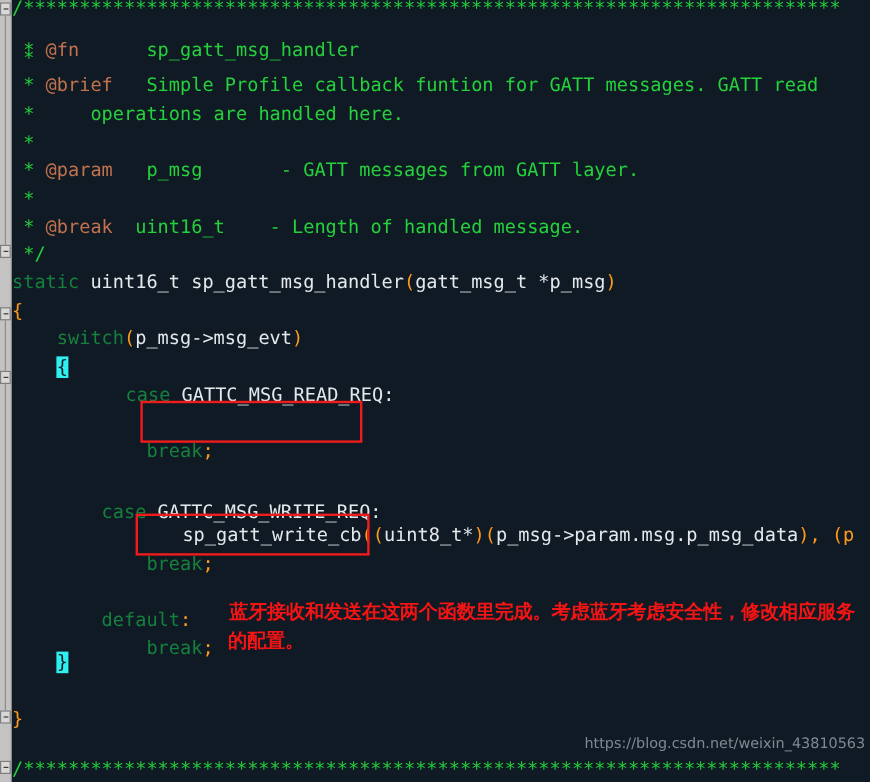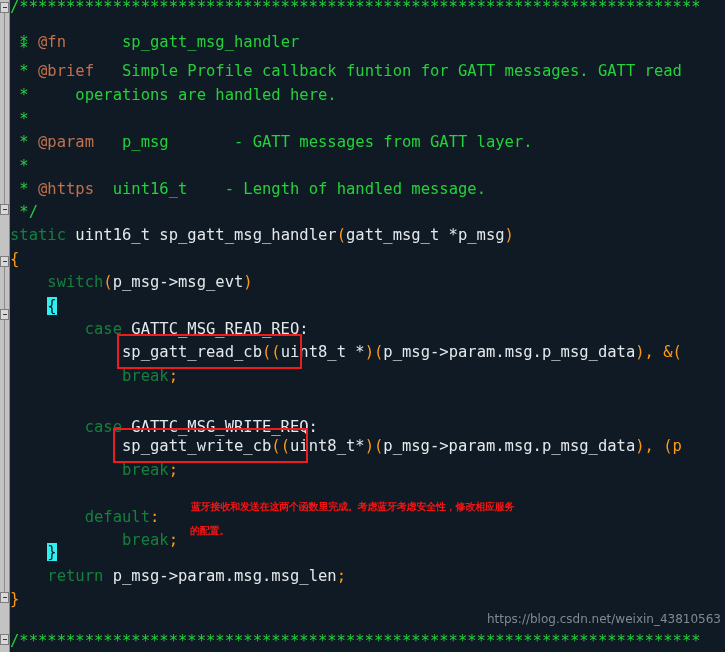--- a/index.html
+++ b/index.html
@@ -88,21 +88,21 @@
     position: absolute;
     box-sizing: border-box;
     border: 2px solid #ee1c1c;
     z-index: 6;
     pointer-events: none;
   }
   .anno-text {
     position: absolute;
     color: #f51414;
     font-family: "DejaVu Sans", "Liberation Sans", sans-serif;
-    font-size: 10px;
+    font-size: 16px;
     font-weight: 600;
     white-space: pre;
     z-index: 7;
     letter-spacing: -0.2px;
   }
 
   
   #watermark {
     position: absolute;
     right: 4px;
@@ -142,51 +142,49 @@
     <div class="ln" style="top:60px;"><span class="cmt"> *</span><span class="cmt"> </span><span class="tag">@brief</span><span class="cmt">   </span><span class="cmt">Simple Profile callback funtion for GATT messages. GATT read</span></div>
 
     <div class="ln" style="top:84px;"><span class="cmt"> *</span><span class="cmt">     </span><span class="cmt">operations are handled here.</span></div>
 
     <div class="ln" style="top:108px;"><span class="cmt"> *</span></div>
 
     <div class="ln" style="top:131px;"><span class="cmt"> *</span><span class="cmt"> </span><span class="tag">@param</span><span class="cmt">   </span><span class="cmt">p_msg       - GATT messages from GATT layer.</span></div>
 
     <div class="ln" style="top:155px;"><span class="cmt"> *</span></div>
 
-    <div class="ln" style="top:178px;"><span class="cmt"> *</span><span class="cmt"> </span><span class="tag">@https</span><span class="cmt">  </span><span class="cmt">uint16_t    - Length of handled message.</span></div>
+    <div class="ln" style="top:178px;"><span class="cmt"> *</span><span class="cmt"> </span><span class="tag">@break</span><span class="cmt">  </span><span class="cmt">uint16_t    - Length of handled message.</span></div>
 
     <div class="ln" style="top:201px;"><span class="cmt"> */</span></div>
 
     <div class="ln" style="top:-3px; top:224px;"><span class="kw">static</span><span class="id"> uint16_t sp_gatt_msg_handler</span><span class="punct">(</span><span class="id">gatt_msg_t *p_msg</span><span class="punct">)</span></div>
 
     <div class="ln" style="top:248px;"><span class="brace">{</span></div>
 
     <div class="ln" style="top:271px;"><span class="id">    </span><span class="kw">switch</span><span class="punct">(</span><span class="id">p_msg-&gt;msg_evt</span><span class="punct">)</span></div>
 
     <div class="ln" style="top:295px;"><span class="id">    </span><span class="brmatch">{</span></div>
 
-    <div class="ln" style="top:318px;"><span class="id">        </span><span class="kw">case</span><span class="id"> GATTC_MSG_READ_REQ:</span></div>
+    <div class="ln" style="top:318px;padding-left:20px;"><span class="id">        </span><span class="kw">case</span><span class="id"> GATTC_MSG_READ_REQ:</span></div>
 
-    <div class="ln" style="top:341px;"><span class="id">            </span><span class="id">sp_gatt_read_cb</span><span class="punct">((</span><span class="id">uint8_t *</span><span class="punct">)(</span><span class="id">p_msg-&gt;param.msg.p_msg_data</span><span class="punct">), &amp;(</span></div>
 
     <div class="ln" style="top:365px;"><span class="id">            </span><span class="kw">break</span><span class="punct">;</span></div>
 
     <div class="ln" style="top:416px;"><span class="id">        </span><span class="kw">case</span><span class="id"> GATTC_MSG_WRITE_REQ:</span></div>
 
-    <div class="ln" style="top:435px;"><span class="id">            </span><span class="id">sp_gatt_write_cb</span><span class="punct">((</span><span class="id">uint8_t*</span><span class="punct">)(</span><span class="id">p_msg-&gt;param.msg.p_msg_data</span><span class="punct">), (p</span></div>
+    <div class="ln" style="top:435px;margin-left:30px;"><span class="id">            </span><span class="id">sp_gatt_write_cb</span><span class="punct">((</span><span class="id">uint8_t*</span><span class="punct">)(</span><span class="id">p_msg-&gt;param.msg.p_msg_data</span><span class="punct">), (p</span></div>
 
     <div class="ln" style="top:459px;"><span class="id">            </span><span class="kw">break</span><span class="punct">;</span></div>
 
     <div class="ln" style="top:506px;"><span class="id">        </span><span class="kw">default</span><span class="punct">:</span></div>
 
     <div class="ln" style="top:529px;"><span class="id">            </span><span class="kw">break</span><span class="punct">;</span></div>
 
     <div class="ln" style="top:541px;"><span class="id">    </span><span class="brmatch">}</span></div>
 
-    <div class="ln" style="top:565px;"><span class="id">    </span><span class="kw">return</span><span class="id"> p_msg-&gt;param.msg.msg_len</span><span class="punct">;</span></div>
 
     <div class="ln" style="top:588px;"><span class="brace">}</span></div>
 
     <div class="ln" style="top:630px;"><span class="cmt">/*************************************************************************</span></div>
 
   </div>
 
   <div class="anno-box" style="left:117px; top:334px; width:185px; height:35px;"></div>
   <div class="anno-box" style="left:113px; top:428px; width:195px; height:35px;"></div>
 

